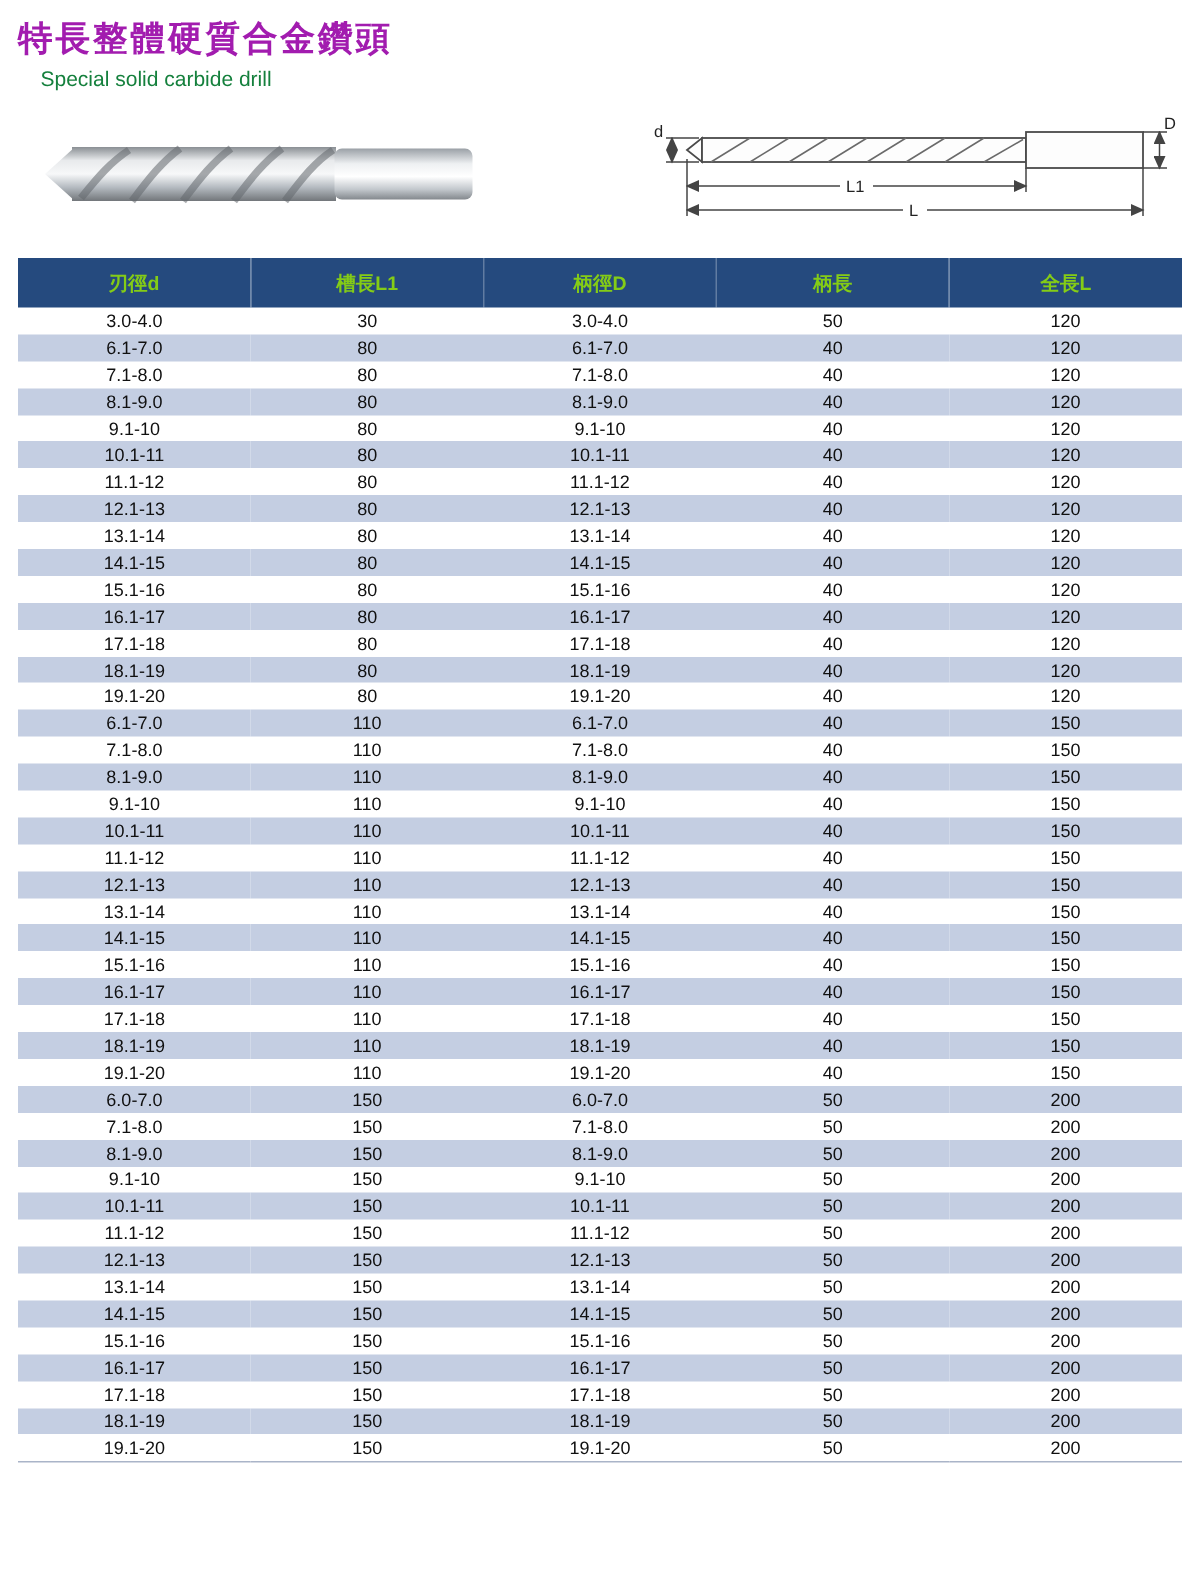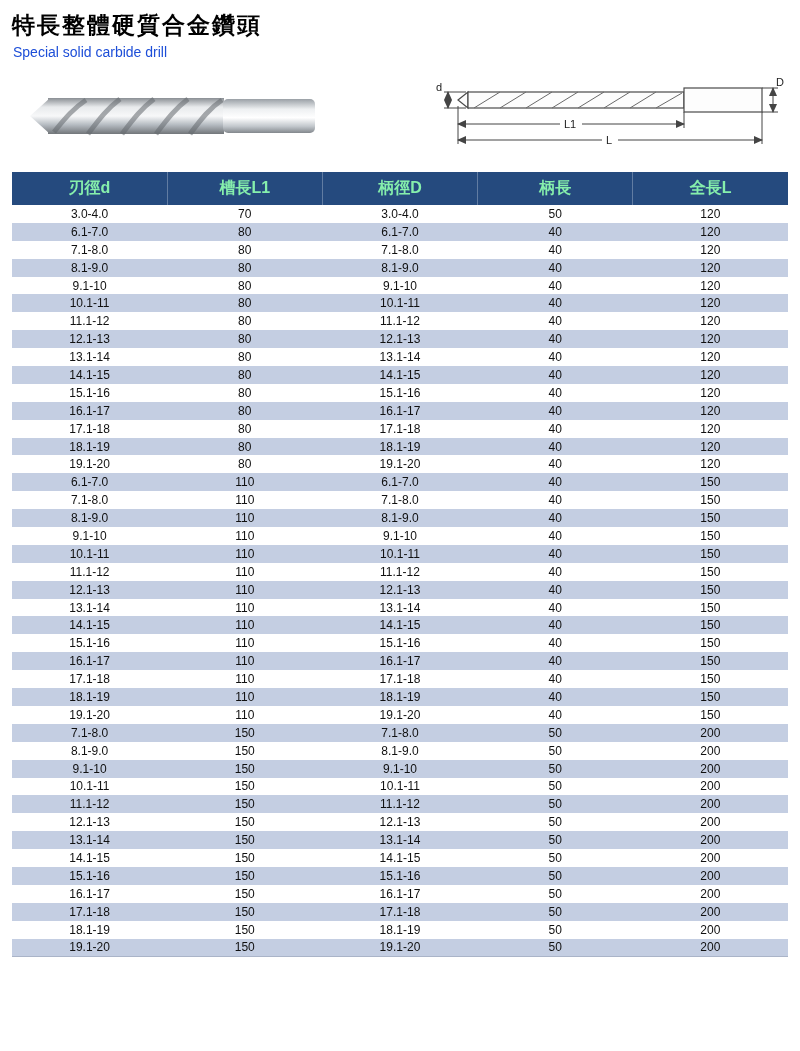--- a/index.html
+++ b/index.html
@@ -5,34 +5,34 @@
   * { box-sizing: border-box; }
   html, body { margin: 0; padding: 0; background: #ffffff; }
   body {
     width: 800px;
     font-family: "Liberation Sans", "DejaVu Sans", sans-serif;
     color: #111;
   }
   .page { width: 800px; min-height: 1051px; padding: 10px 12px 6px; }
   .title-zh {
     font-size: 23px; font-weight: bold; letter-spacing: 2px;
-    margin: 0; color: #000000;
-  }
-  .title-en { font-size: 14px; color: #1d4ed8; margin: 3px 0 0 1px; }
+    margin: 0; color: #a21caf;
+  }
+  .title-en { font-size: 14px; color: #15803d; margin: 3px 0 0 15px; }
   .figures {
     display: flex; justify-content: space-between; align-items: center;
     padding: 12px 4px 8px 14px; height: 108px;
   }
   table.spec {
     width: 776px; border-collapse: collapse; table-layout: fixed;
     margin-top: 4px; border-bottom: 1px solid #aab4c8;
   }
   table.spec thead th {
-    background: var(--header-bg, #254a7e); color: #86efac;
-    font-size: 16px; font-weight: bold; height: 33px; padding: 0;
+    background: var(--header-bg, #254a7e); color: #84cc16;
+    font-size: 13px; font-weight: bold; height: 33px; padding: 0;
     border-right: 1px solid rgba(255,255,255,.28);
   }
   table.spec thead th:last-child { border-right: none; }
   table.spec tbody td {
     text-align: center; font-size: 12px; height: 17.9px;
     padding: 0; line-height: 1; color: #101010;
   }
   table.spec tbody tr:nth-child(even) { background: var(--row-alt, #c4cee2); }
   svg text { font-family: "Liberation Sans", "DejaVu Sans", sans-serif; }
 </style>
@@ -136,21 +136,21 @@
         <th>刃徑d</th>
         <th>槽長L1</th>
         <th>柄徑D</th>
         <th>柄長</th>
         <th>全長L</th>
       </tr>
     </thead>
     <tbody>
         <tr>
           <td>3.0-4.0</td>
-          <td>70</td>
+          <td>30</td>
           <td>3.0-4.0</td>
           <td>50</td>
           <td>120</td>
         </tr>
         <tr>
           <td>6.1-7.0</td>
           <td>80</td>
           <td>6.1-7.0</td>
           <td>40</td>
           <td>120</td>
@@ -336,20 +336,27 @@
           <td>18.1-19</td>
           <td>40</td>
           <td>150</td>
         </tr>
         <tr>
           <td>19.1-20</td>
           <td>110</td>
           <td>19.1-20</td>
           <td>40</td>
           <td>150</td>
+        </tr>
+        <tr>
+          <td>6.0-7.0</td>
+          <td>150</td>
+          <td>6.0-7.0</td>
+          <td>50</td>
+          <td>200</td>
         </tr>
         <tr>
           <td>7.1-8.0</td>
           <td>150</td>
           <td>7.1-8.0</td>
           <td>50</td>
           <td>200</td>
         </tr>
         <tr>
           <td>8.1-9.0</td>

